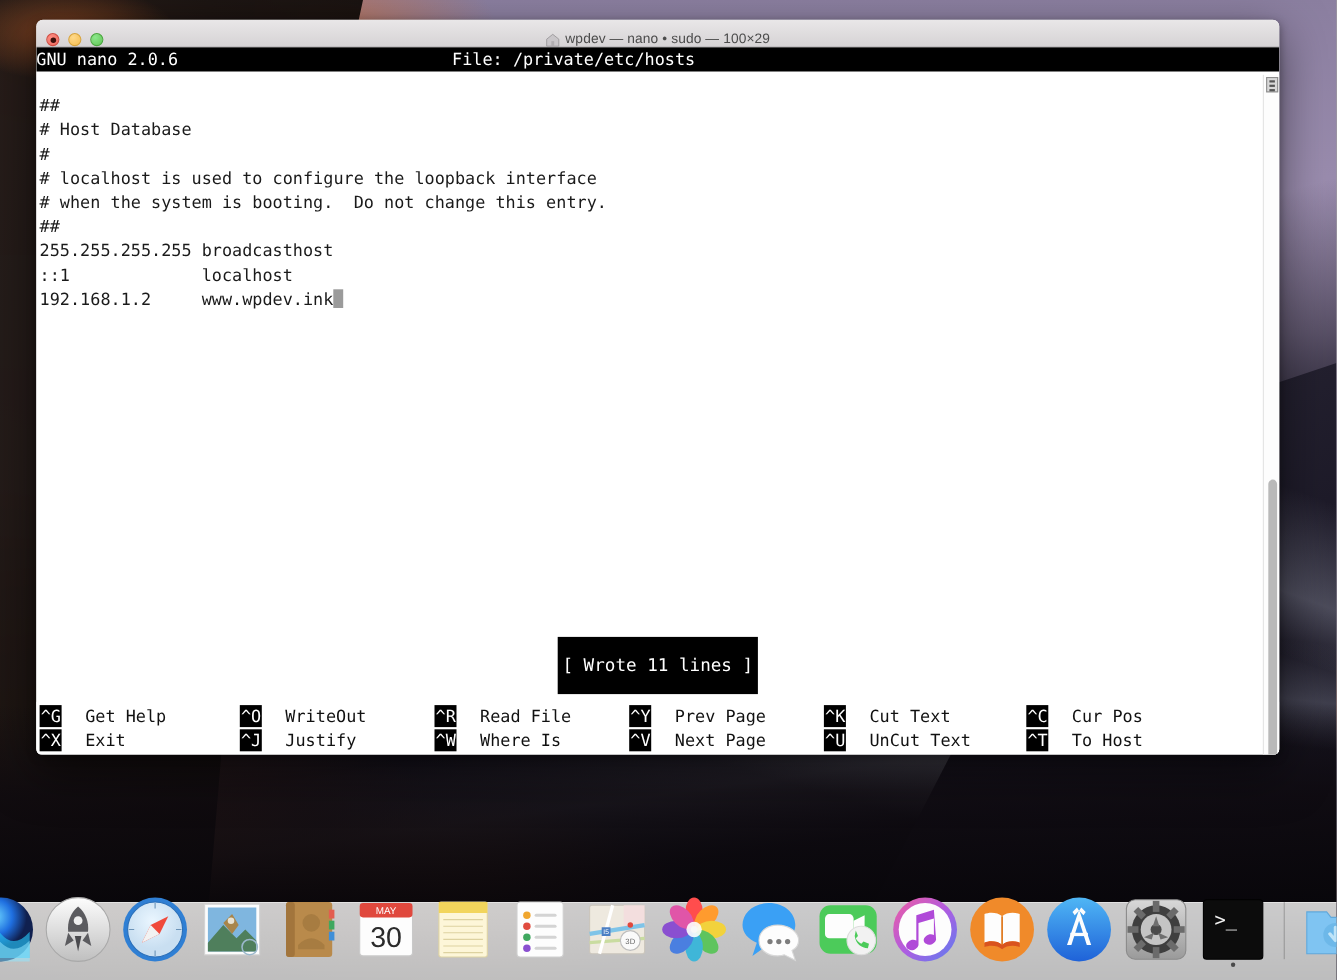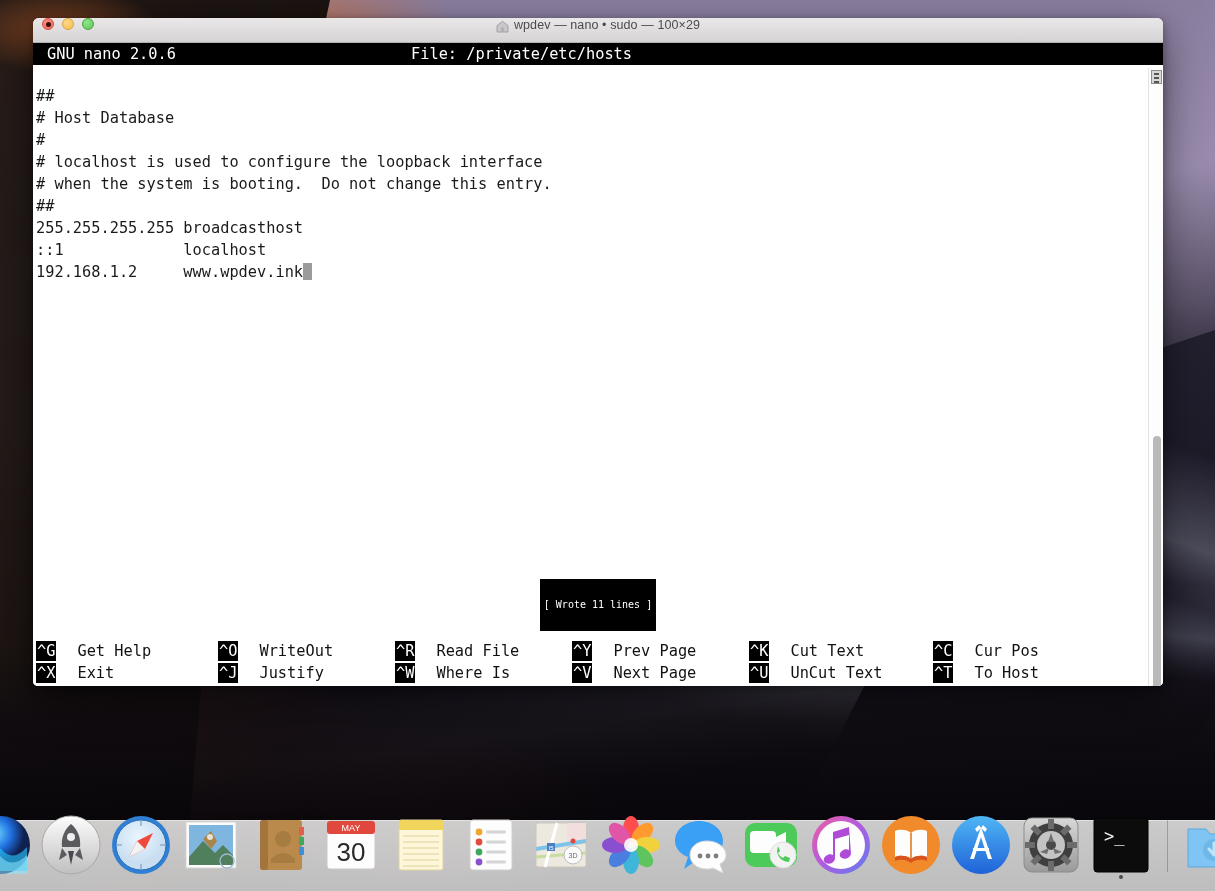--- a/index.html
+++ b/index.html
@@ -60,21 +60,21 @@
     border-radius:6px 6px 5px 5px;
     box-shadow:0 14px 44px rgba(0,0,0,0.50), 0 2px 8px rgba(0,0,0,0.35);
     overflow:hidden;
     background:#fff;
   }
   #titlebar {
     height:25px; width:100%;
     background:linear-gradient(180deg,#e9e7e8 0%,#d6d3d5 100%);
     border-bottom:1px solid #b4b0b3;
     position:relative;
-    display:flex; align-items:flex-start;
+    display:flex; align-items:flex-end;
   }
   .lights { display:flex; gap:8px; padding-left:9px; }
   .light { width:12px; height:12px; border-radius:50%; position:relative; }
   .light.close { background:radial-gradient(circle at 35% 30%, #ff8a80, #ec6a5e); border:0.5px solid #d14c42; }
   .light.close::after {
     content:""; position:absolute; left:50%; top:50%; width:5px; height:5px;
     margin:-2.5px 0 0 -2.5px; border-radius:50%; background:#3b0f0b;
   }
   .light.min { background:radial-gradient(circle at 35% 30%, #ffd98a, #f5bd4f); border:0.5px solid #d9a43b; }
   .light.max { background:radial-gradient(circle at 35% 30%, #8ce88c, #61c555); border:0.5px solid #4aa63f; }
@@ -93,40 +93,40 @@
   }
   .nano-bar {
     height:22px; background:#000; color:#fff;
     white-space:pre; display:flex; align-items:center;
     padding-left:6px; letter-spacing:0px;
     font-family:"DejaVu Sans Mono","Liberation Mono",monospace;
     font-size:15.3px;
   }
   #nano-header { position:absolute; top:0; left:0; right:0; padding:0; }
   #nano-header .seg { display:inline-block; }
-  #nano-version { margin-left:14px; }
+  #nano-version { }
   #nano-file { position:absolute; left:378px; top:0; line-height:22px; }
 
   #editor-area {
     position:absolute; top:22px; left:0; right:0; bottom:92px;
     padding:20px 0 0 3px; color:#111;
   }
   .code-line { white-space:pre; height:22px; color:#1a1a1a; }
   .cursor-block {
     display:inline-block; width:9px; height:17px; background:#9b9b9b;
     vertical-align:-3px;
   }
 
   #status-row {
     position:absolute; left:0; right:0; bottom:70px; height:22px;
     display:flex; justify-content:center; align-items:center;
   }
   #status-msg {
     background:#000; color:#fff; padding:16px 4px; white-space:pre;
-    font-family:"DejaVu Sans Mono","Liberation Mono",monospace; font-size:10px;
+    font-family:"DejaVu Sans Mono","Liberation Mono",monospace; font-size:16px;
     line-height:20px;
   }
 
   #shortcut-bar {
     position:absolute; left:0; right:0; bottom:0; height:48px;
     background:#fff; padding:2px 0 0 3px;
   }
   .shortcut-row { display:flex; height:22px; }
   .sc { display:flex; align-items:center; white-space:pre; font-family:"DejaVu Sans Mono","Liberation Mono",monospace; font-size:15.3px; color:#111; }
   .sc .key { background:#000; color:#fff; padding:0 1px; line-height:20px; }

